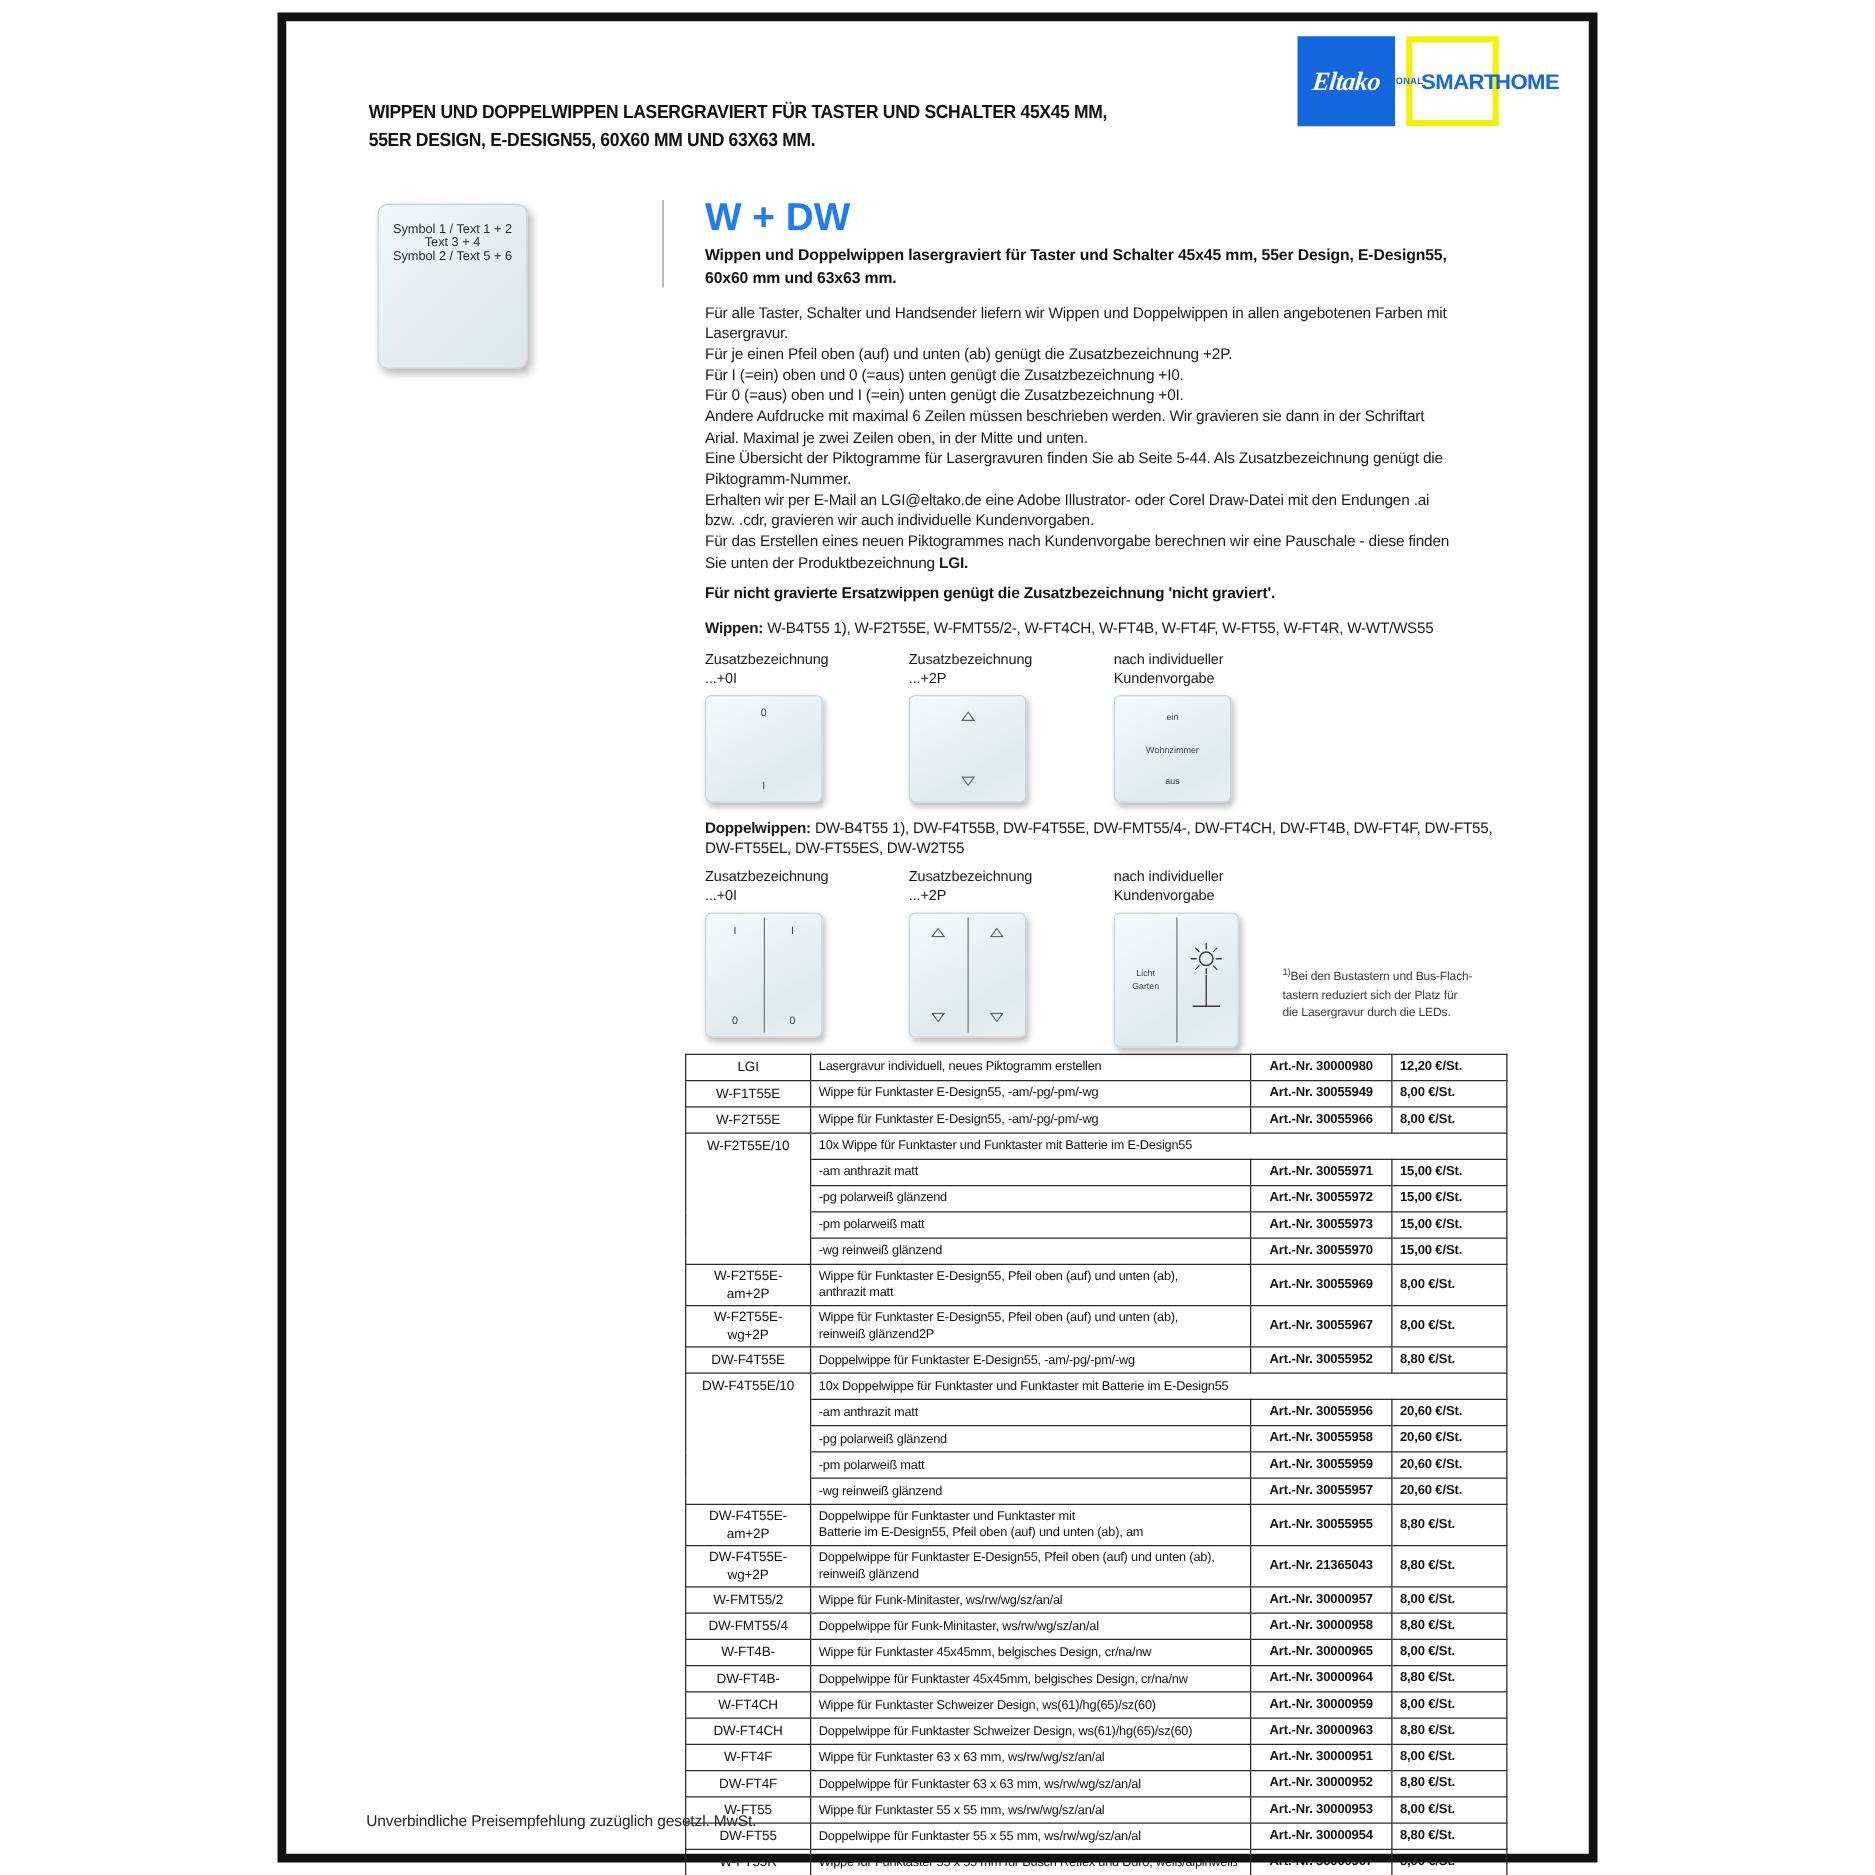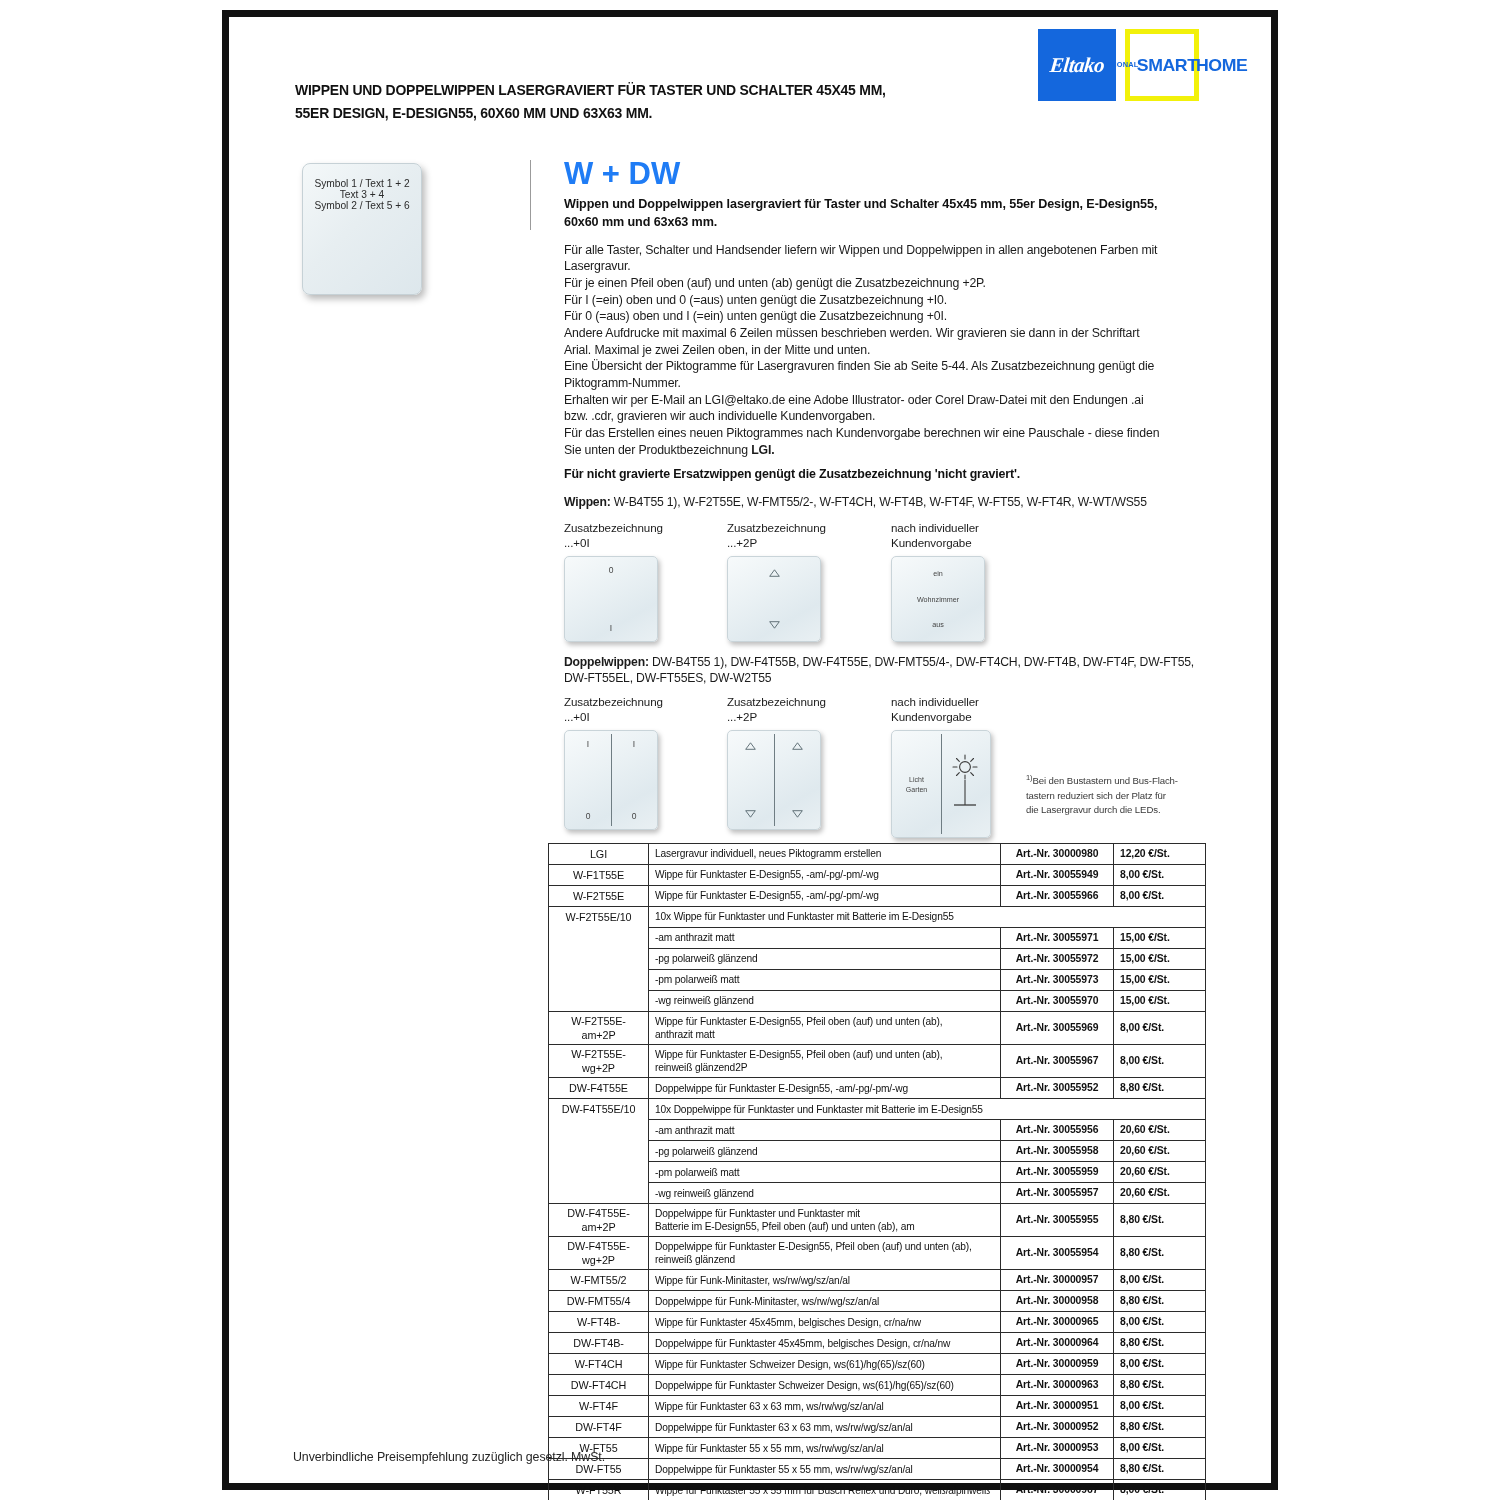--- a/index.html
+++ b/index.html
@@ -614,21 +614,21 @@
         </tr>
         <tr>
           <td class="code">DW-F4T55E-<br>am+2P</td>
           <td class="desc">Doppelwippe für Funktaster und Funktaster mit<br>Batterie im E-Design55, Pfeil oben (auf) und unten (ab), am</td>
           <td class="art">Art.-Nr. 30055955</td>
           <td class="price">8,80 €/St.</td>
         </tr>
         <tr>
           <td class="code">DW-F4T55E-<br>wg+2P</td>
           <td class="desc">Doppelwippe für Funktaster E-Design55, Pfeil oben (auf) und unten (ab),<br>reinweiß glänzend</td>
-          <td class="art">Art.-Nr. 30055954</td>
+          <td class="art">Art.-Nr. 21365043</td>
           <td class="price">8,80 €/St.</td>
         </tr>
         <tr>
           <td class="code">W-FMT55/2</td>
           <td class="desc">Wippe für Funk-Minitaster, ws/rw/wg/sz/an/al</td>
           <td class="art">Art.-Nr. 30000957</td>
           <td class="price">8,00 €/St.</td>
         </tr>
         <tr>
           <td class="code">DW-FMT55/4</td>

